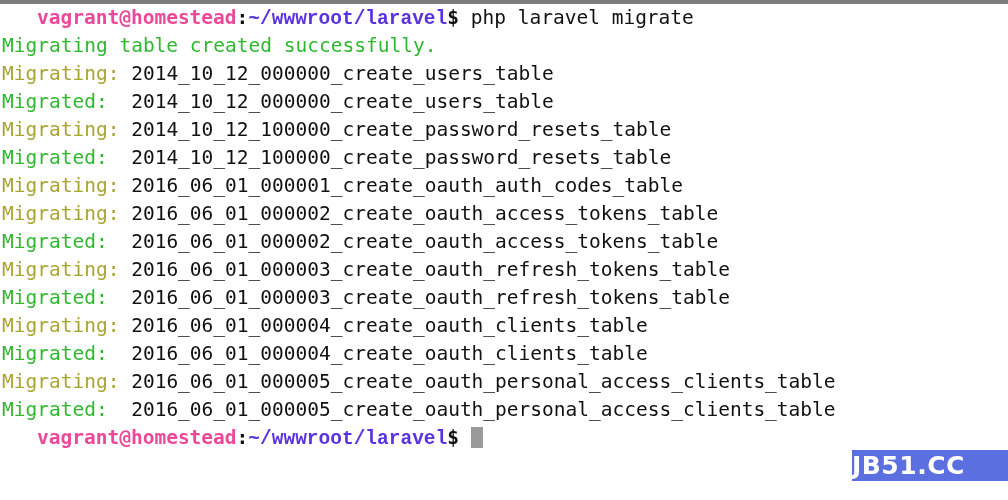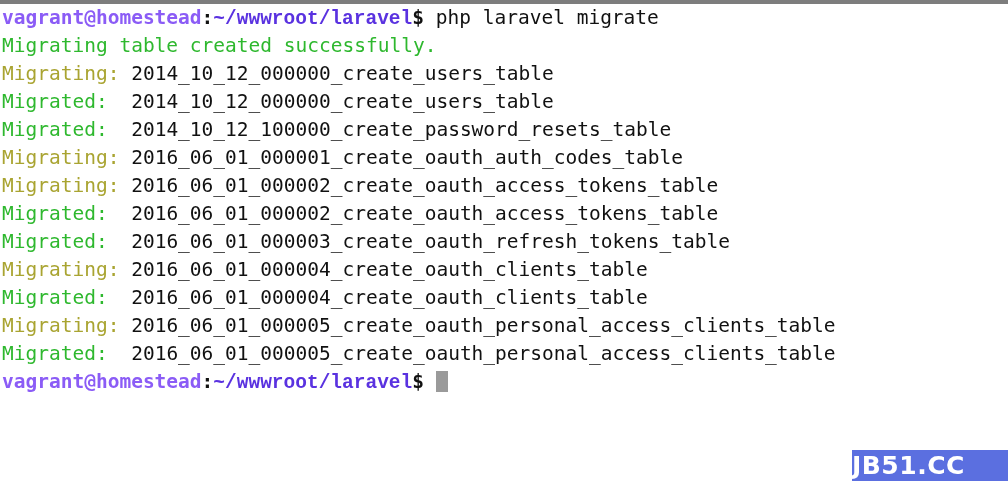--- a/index.html
+++ b/index.html
@@ -34,22 +34,23 @@
   }
   .line {
     white-space: pre;
     height: 28px;
     line-height: 28px;
   }
   .c-green {
     color: #2eb82e;
   }
   .c-green-bold {
-    color: #8b5cf6;
+    color: #ec4899;
     font-weight: bold;
+    margin-left: 35px;
   }
   .c-purple-bold {
     color: #5a32e0;
     font-weight: bold;
     font-family: Liberation Mono, monospace;
   }
   .c-black {
     color: #111111;
   }
   .c-black-bold {
@@ -90,27 +91,29 @@
 
   <div class="screen">
 
     <div class="line"><span class="c-green-bold">vagrant@homestead</span><span class="c-black-bold">:</span><span class="c-purple-bold">~/wwwroot/laravel</span><span class="c-black-bold">$</span><span class="c-black"> php laravel migrate</span></div>
 
     <div class="line"><span class="c-green">Migrating table created successfully.</span></div>
 
     <div class="line"><span class="c-olive">Migrating:</span><span class="c-black"> </span><span class="c-black">2014_10_12_000000_create_users_table</span></div>
     <div class="line"><span class="c-green">Migrated: </span><span class="c-black"> </span><span class="c-black">2014_10_12_000000_create_users_table</span></div>
 
+    <div class="line"><span class="c-olive">Migrating:</span><span class="c-black"> </span><span class="c-black">2014_10_12_100000_create_password_resets_table</span></div>
     <div class="line"><span class="c-green">Migrated: </span><span class="c-black"> </span><span class="c-black">2014_10_12_100000_create_password_resets_table</span></div>
 
     <div class="line"><span class="c-olive">Migrating:</span><span class="c-black"> </span><span class="c-black">2016_06_01_000001_create_oauth_auth_codes_table</span></div>
 
     <div class="line"><span class="c-olive">Migrating:</span><span class="c-black"> </span><span class="c-black">2016_06_01_000002_create_oauth_access_tokens_table</span></div>
     <div class="line"><span class="c-green">Migrated: </span><span class="c-black"> </span><span class="c-black">2016_06_01_000002_create_oauth_access_tokens_table</span></div>
 
+    <div class="line"><span class="c-olive">Migrating:</span><span class="c-black"> </span><span class="c-black">2016_06_01_000003_create_oauth_refresh_tokens_table</span></div>
     <div class="line"><span class="c-green">Migrated: </span><span class="c-black"> </span><span class="c-black">2016_06_01_000003_create_oauth_refresh_tokens_table</span></div>
 
     <div class="line"><span class="c-olive">Migrating:</span><span class="c-black"> </span><span class="c-black">2016_06_01_000004_create_oauth_clients_table</span></div>
     <div class="line"><span class="c-green">Migrated: </span><span class="c-black"> </span><span class="c-black">2016_06_01_000004_create_oauth_clients_table</span></div>
 
     <div class="line"><span class="c-olive">Migrating:</span><span class="c-black"> </span><span class="c-black">2016_06_01_000005_create_oauth_personal_access_clients_table</span></div>
     <div class="line"><span class="c-green">Migrated: </span><span class="c-black"> </span><span class="c-black">2016_06_01_000005_create_oauth_personal_access_clients_table</span></div>
 
     <div class="line"><span class="c-green-bold">vagrant@homestead</span><span class="c-black-bold">:</span><span class="c-purple-bold">~/wwwroot/laravel</span><span class="c-black-bold">$</span><span class="c-black"> </span><span class="cursor"></span></div>
 

